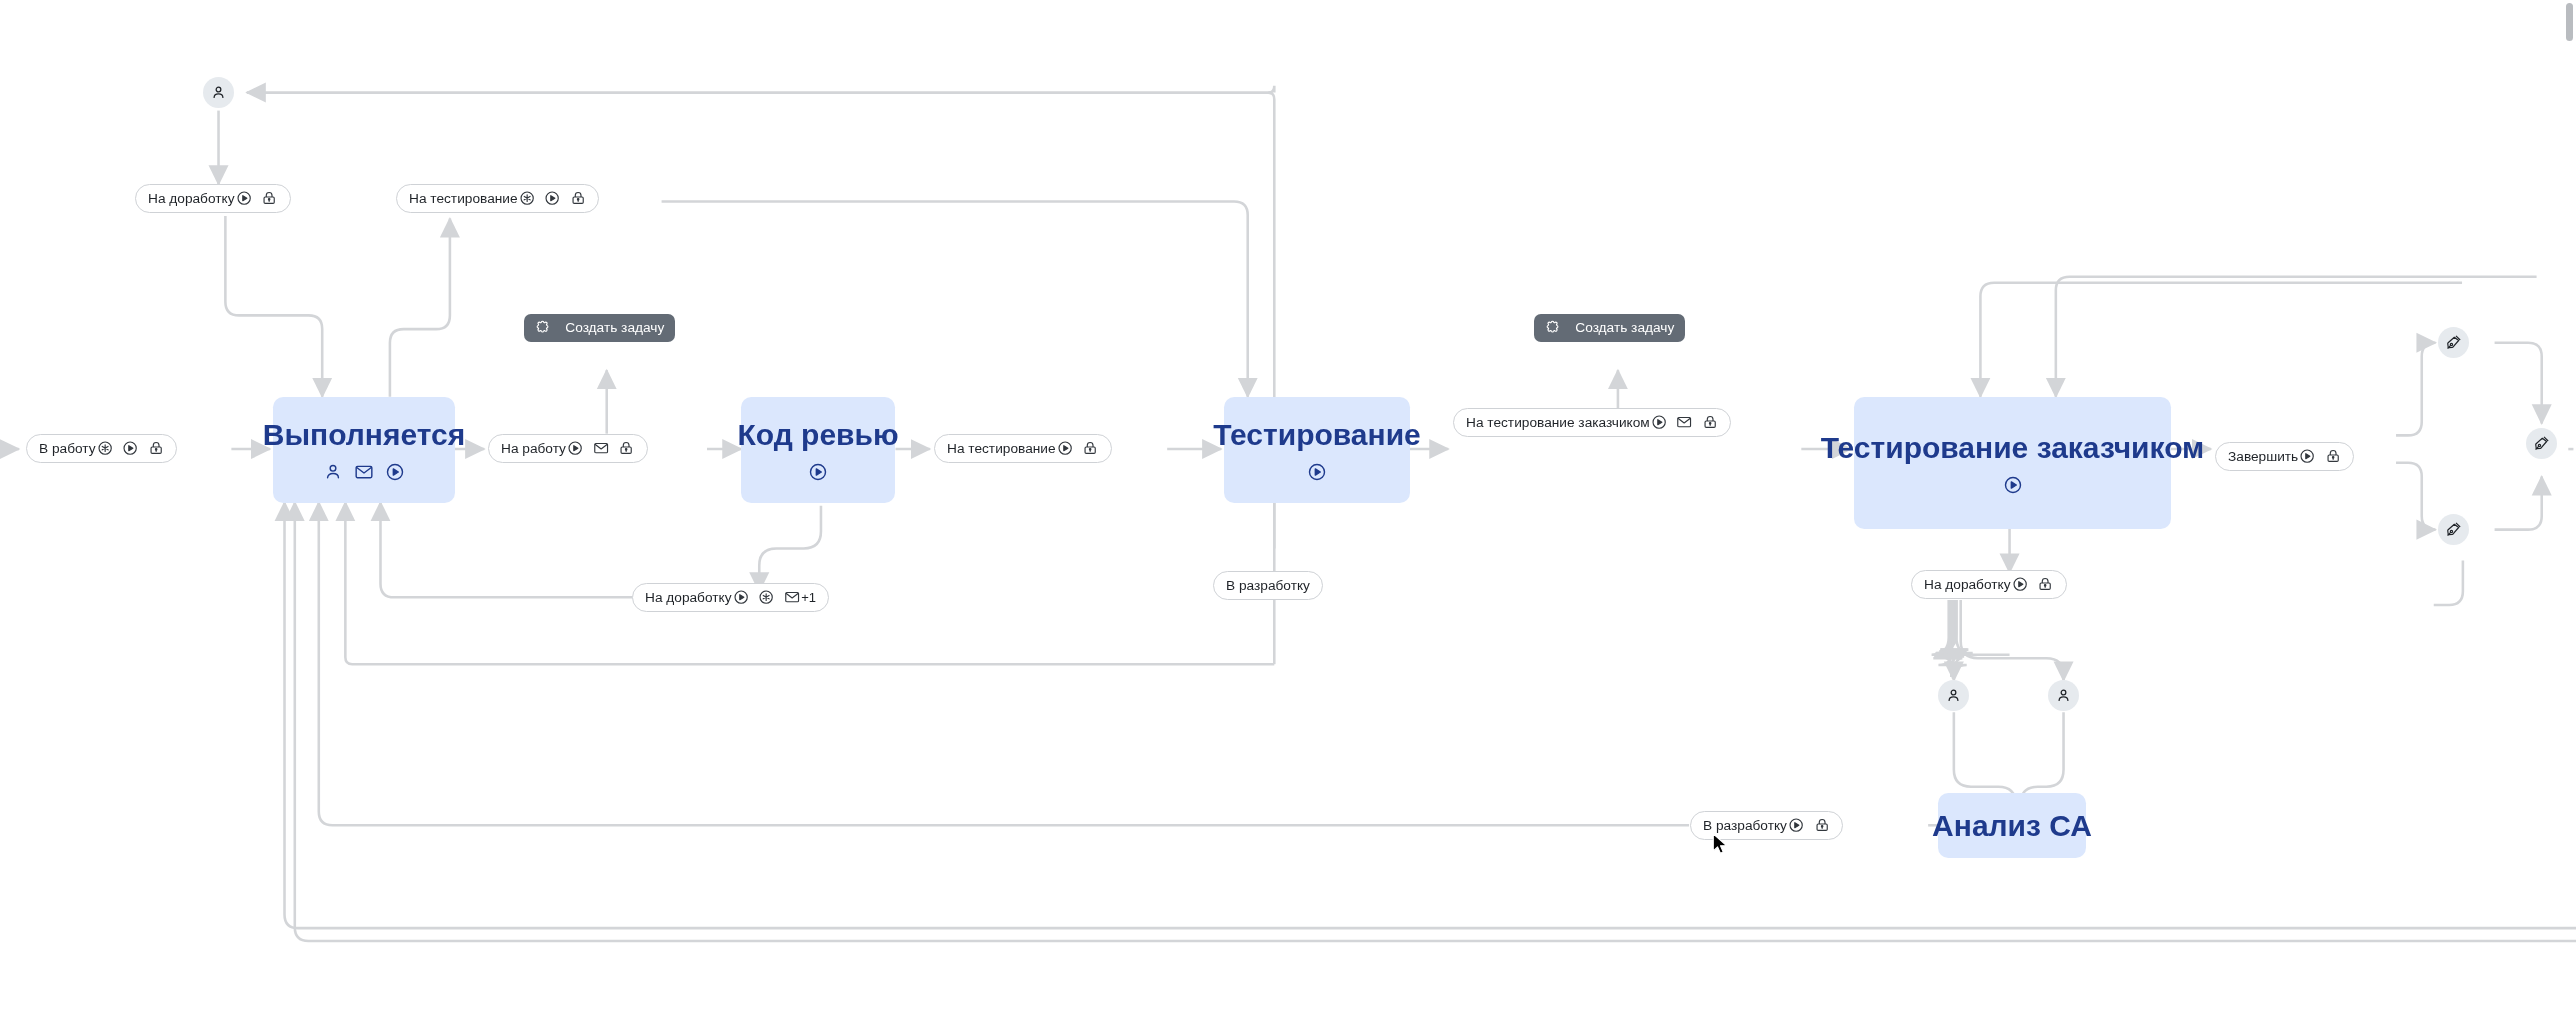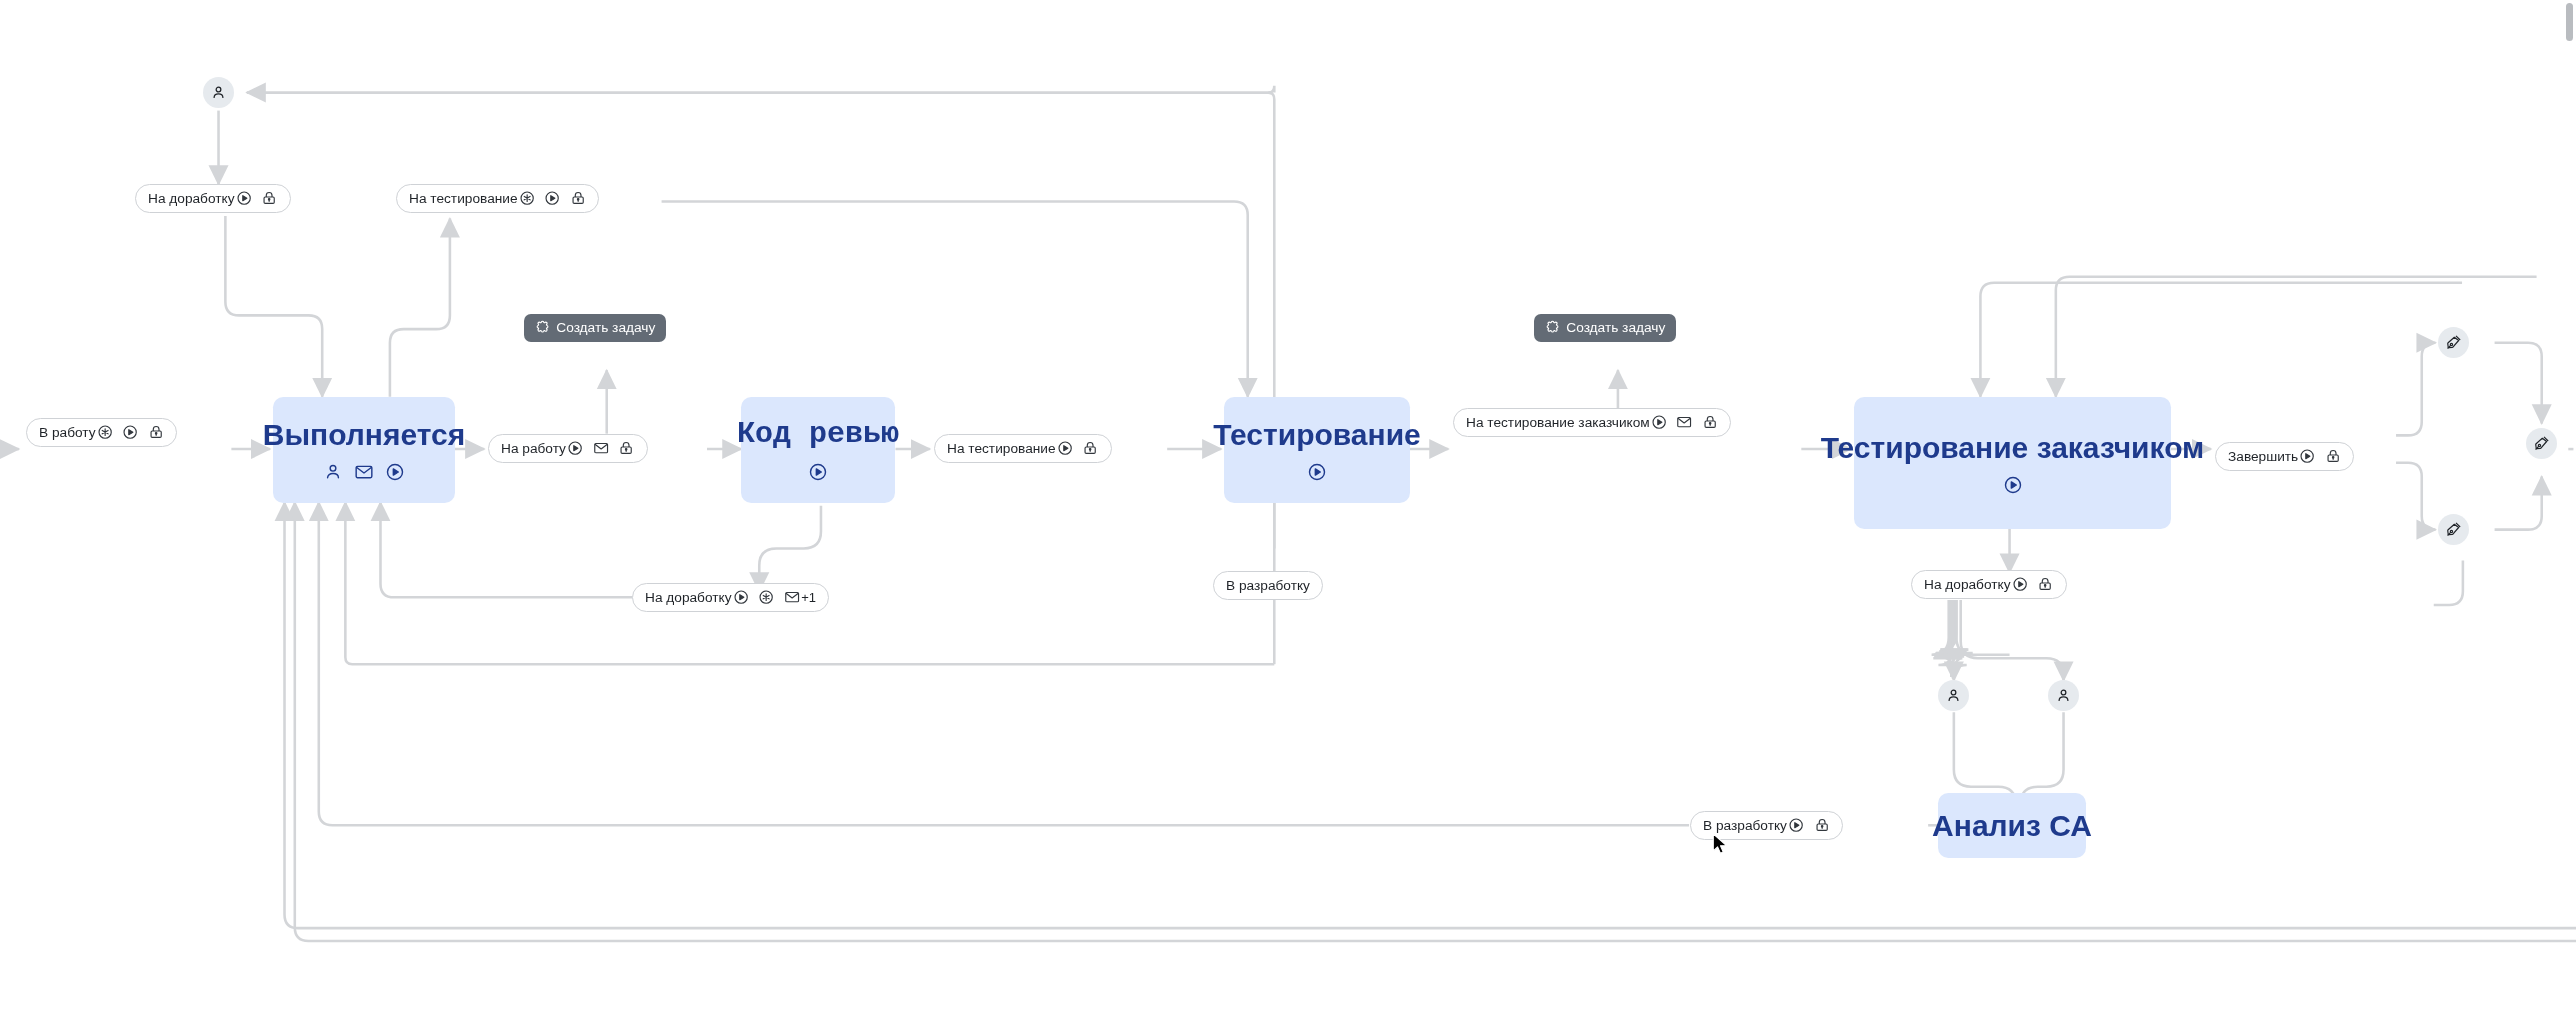--- a/index.html
+++ b/index.html
@@ -80,21 +80,21 @@
     line-height: 1;
   }
   
   .chip {
     position: absolute;
     height: 28px;
     background: #636b75;
     border-radius: 6.9px;
     display: flex;
     align-items: center;
-    gap: 5px;
+    gap: 14px;
     padding: 0 11px;
     box-sizing: border-box;
     white-space: nowrap;
   }
   .chip-label {
     color: #ffffff;
     font-size: 13.7px;
     line-height: 1;
   }
   .chip svg { display: block; }
@@ -234,21 +234,21 @@
       </span>
       <span>
         <svg width="20" height="20" viewBox="0 0 24 24" fill="none" stroke="#1e3a8c" stroke-width="1.7">
           <circle cx="12" cy="12" r="9"></circle>
             <path d="M10 8.3 16 12l-6 3.7z" fill="#1e3a8c" stroke-linejoin="round"></path>
         </svg>
       </span>
     </div>
   </div>
 
-  <div class="state-node" style="left:741px; top:397px; width:154px; height:106px;font-family:Liberation Mono, monospace;">
+  <div class="state-node" style="left:741px; top:397px; width:154px; height:106px;">
     <div class="state-title">Код ревью</div>
     <div class="state-icons">
       <span>
         <svg width="20" height="20" viewBox="0 0 24 24" fill="none" stroke="#1e3a8c" stroke-width="1.7">
           <circle cx="12" cy="12" r="9"></circle>
             <path d="M10 8.3 16 12l-6 3.7z" fill="#1e3a8c" stroke-linejoin="round"></path>
         </svg>
       </span>
     </div>
   </div>
@@ -274,21 +274,21 @@
             <path d="M10 8.3 16 12l-6 3.7z" fill="#1e3a8c" stroke-linejoin="round"></path>
         </svg>
       </span>
     </div>
   </div>
 
   <div class="state-node" style="left:1938px; top:793px; width:148px; height:65px;">
     <div class="state-title">Анализ СА</div>
   </div>
 
-  <div class="pill" style="left:26px; top:418px;">
+  <div class="pill" style="left:26px; top:434px;">
     <span class="pill-label">В работу</span>
     <span class="pill-icons">
       <span>
         <svg width="16.3" height="16.3" viewBox="0 0 24 24" fill="none" stroke="#32373d" stroke-width="1.7" stroke-linecap="round">
           <circle cx="12" cy="12" r="9"></circle>
             <path d="M12 7v10M7.7 9.5l8.6 5M16.3 9.5l-8.6 5"></path>
         </svg>
       </span>
       <span>
         <svg width="16.3" height="16.3" viewBox="0 0 24 24" fill="none" stroke="#32373d" stroke-width="1.7">

